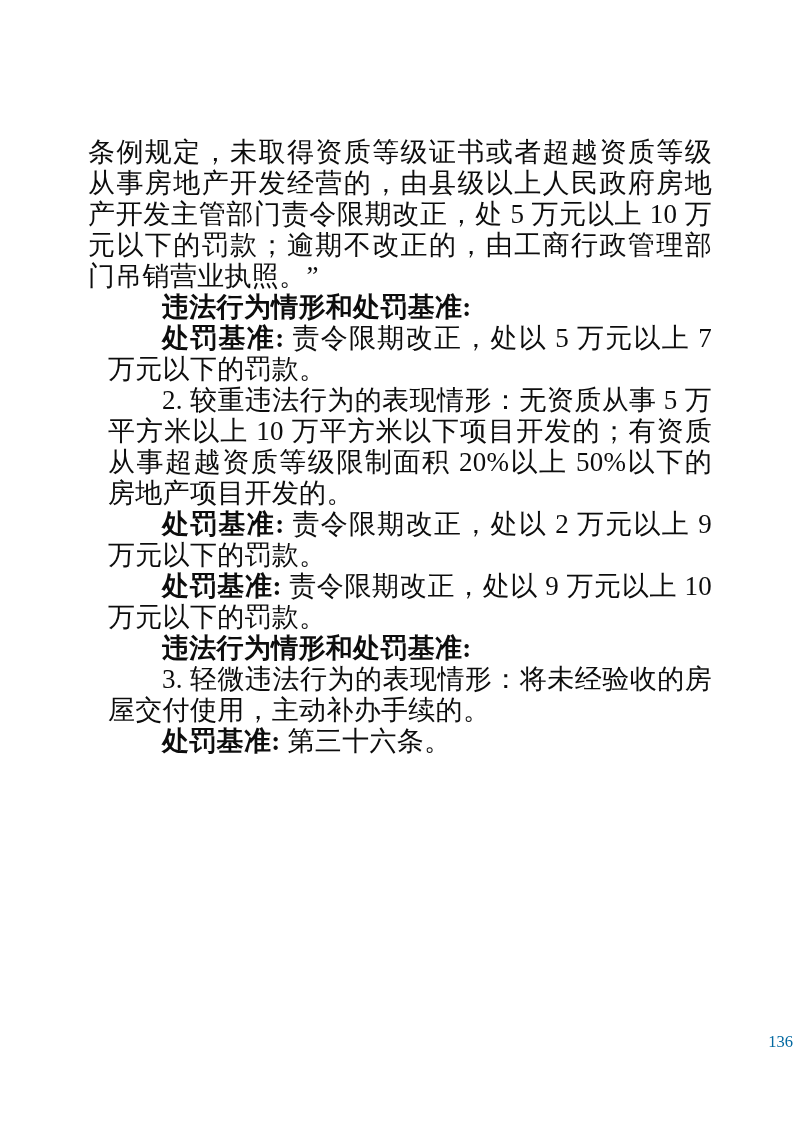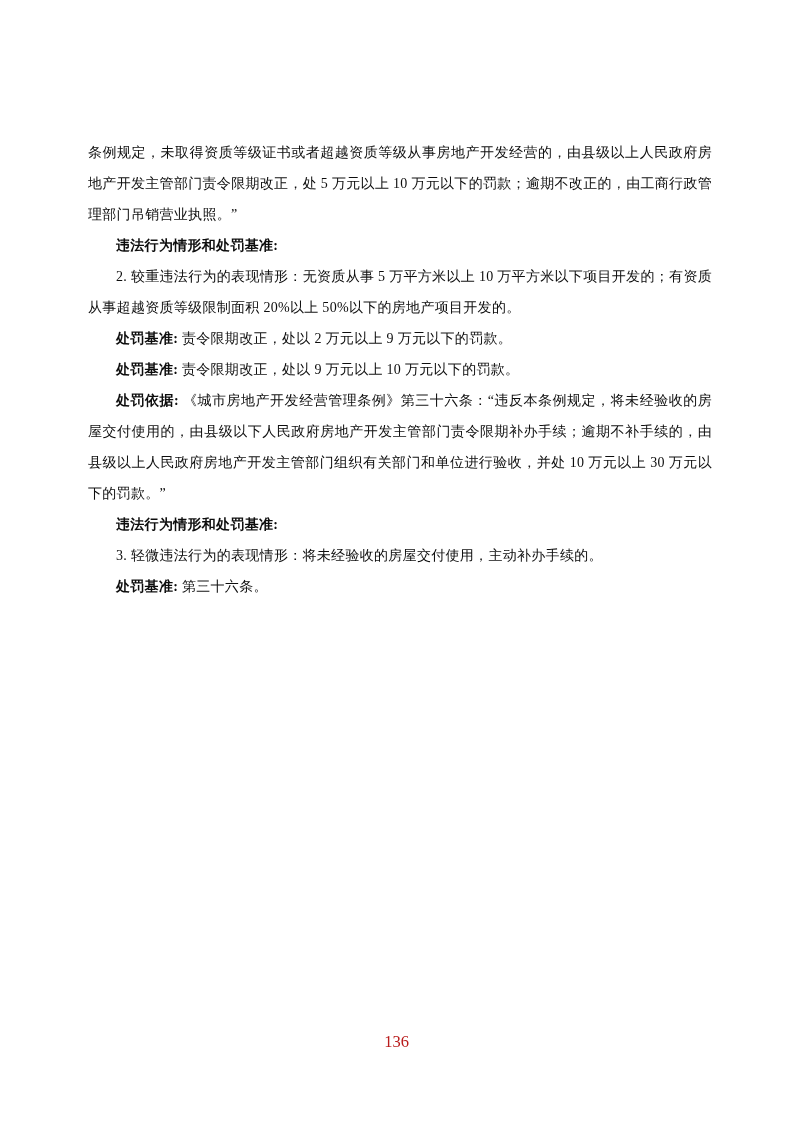--- a/index.html
+++ b/index.html
@@ -17,63 +17,64 @@
     overflow: hidden;
   }
   .content {
     position: absolute;
     left: 88px;
     top: 137px;
     width: 624px;
   }
   .para {
     margin: 0;
-    font-size: 14px;
+    font-size: 27px;
     line-height: 31px;
     text-align: justify;
     letter-spacing: 0.3px;
     word-break: break-all;
   }
   .para.indent {
     text-indent: 2em;
+    margin-left: 20px;
   }
   .b {
     font-weight: bold;
   }
   .page-number {
     position: absolute;
     top: 1032px;
     left: 0;
     width: 100%;
-    text-align: center;
+    text-align: right;
     font-size: 16.5px;
-    color: #b91c1c;
+    color: #0369a1;
   }
 </style>
 </head>
 <body>
 
 <div class="page">
   <div class="content">
 
     <p class="para"><span class="b"></span><span>条例规定，未取得资质等级证书或者超越资质等级从事房地产开发经营的，由县级以上人民政府房地产开发主管部门责令限期改正，处 5 万元以上 10 万元以下的罚款；逾期不改正的，由工商行政管理部门吊销营业执照。”</span></p>
 
     <p class="para indent"><span class="b">违法行为情形和处罚基准:</span><span></span></p>
 
 
+    <p class="para indent"><span class="b">处罚基准:</span><span> 责令限期改正，处以 5 万元以上 7 万元以下的罚款。</span></p>
 
     <p class="para indent"><span class="b"></span><span>2. 较重违法行为的表现情形：无资质从事 5 万平方米以上 10 万平方米以下项目开发的；有资质从事超越资质等级限制面积 20%以上 50%以下的房地产项目开发的。</span></p>
 
     <p class="para indent"><span class="b">处罚基准:</span><span> 责令限期改正，处以 2 万元以上 9 万元以下的罚款。</span></p>
 
 
     <p class="para indent"><span class="b">处罚基准:</span><span> 责令限期改正，处以 9 万元以上 10 万元以下的罚款。</span></p>
 
 
-    <p class="para indent"><span class="b">处罚依据:</span><span> 《城市房地产开发经营管理条例》第三十六条：“违反本条例规定，将未经验收的房屋交付使用的，由县级以下人民政府房地产开发主管部门责令限期补办手续；逾期不补手续的，由县级以上人民政府房地产开发主管部门组织有关部门和单位进行验收，并处 10 万元以上 30 万元以下的罚款。”</span></p>
 
     <p class="para indent"><span class="b">违法行为情形和处罚基准:</span><span></span></p>
 
     <p class="para indent"><span class="b"></span><span>3. 轻微违法行为的表现情形：将未经验收的房屋交付使用，主动补办手续的。</span></p>
 
     <p class="para indent"><span class="b">处罚基准:</span><span> 第三十六条。</span></p>
 
   </div>
 
   <div class="page-number">136</div>

